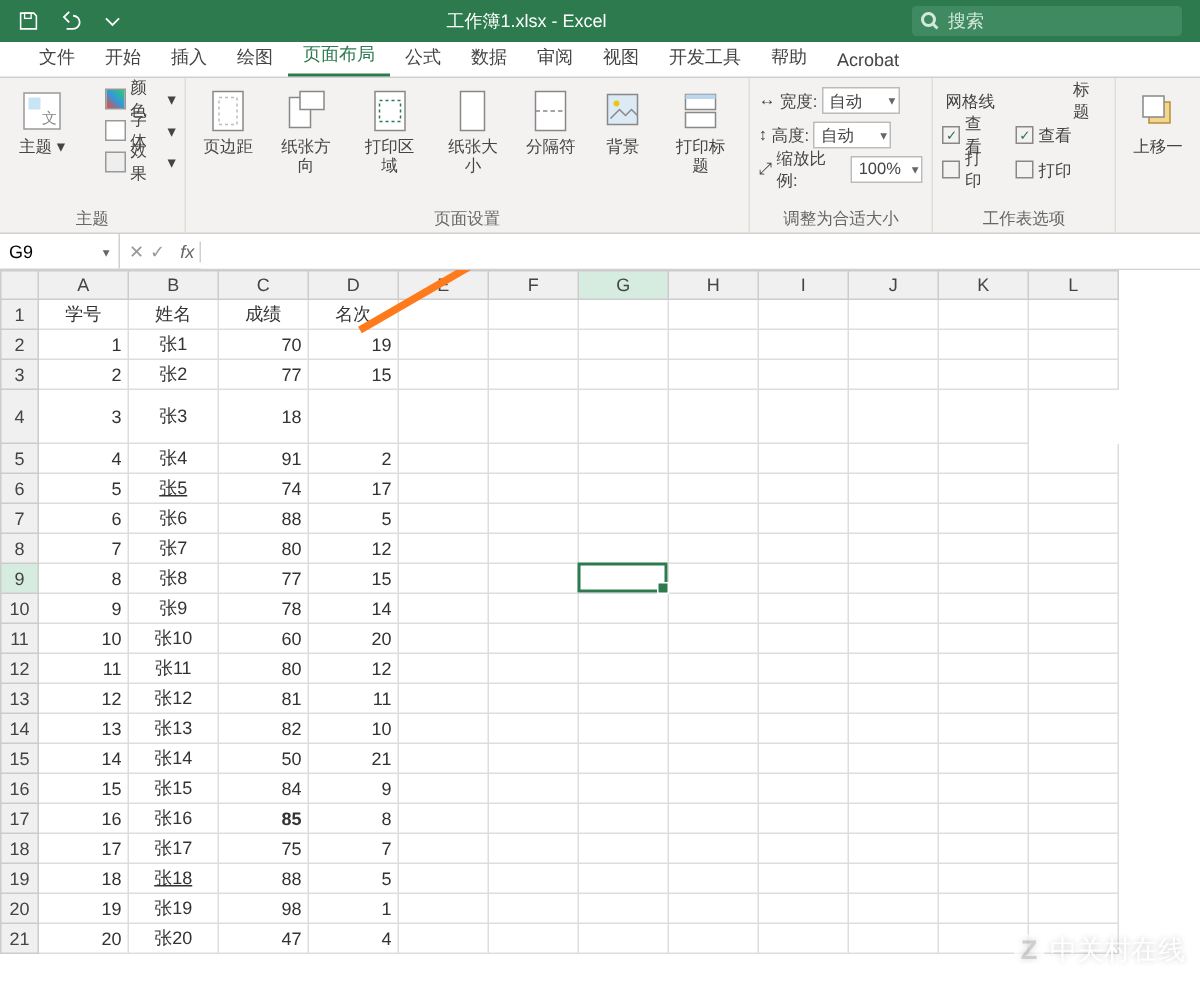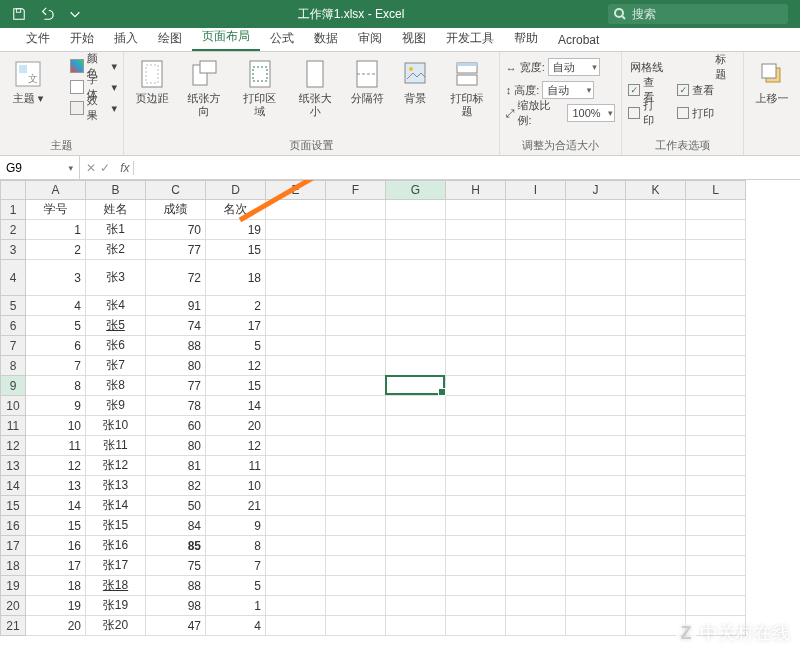--- a/index.html
+++ b/index.html
@@ -365,21 +365,20 @@
           <div class="cell" style="width: 60px; height: 20px;"></div>
           <div class="cell" style="width: 60px; height: 20px;"></div>
           <div class="cell" style="width: 60px; height: 20px;"></div>
           <div class="cell" style="width: 60px; height: 20px;"></div>
           <div class="cell" style="width: 60px; height: 20px;"></div>
           <div class="cell" style="width: 60px; height: 20px;"></div>
         </div>
         <div class="cell-row">
           <div class="cell num" style="width: 60px; height: 36px;">3</div>
           <div class="cell" style="width: 60px; height: 36px; justify-content: center;">张3</div>
-          <div class="cell num" style="width: 60px; height: 36px;">72</div>
           <div class="cell num" style="width: 60px; height: 36px;">18</div>
           <div class="cell" style="width: 60px; height: 36px;"></div>
           <div class="cell" style="width: 60px; height: 36px;"></div>
           <div class="cell" style="width: 60px; height: 36px;"></div>
           <div class="cell" style="width: 60px; height: 36px;"></div>
           <div class="cell" style="width: 60px; height: 36px;"></div>
           <div class="cell" style="width: 60px; height: 36px;"></div>
           <div class="cell" style="width: 60px; height: 36px;"></div>
           <div class="cell" style="width: 60px; height: 36px;"></div>
         </div>

